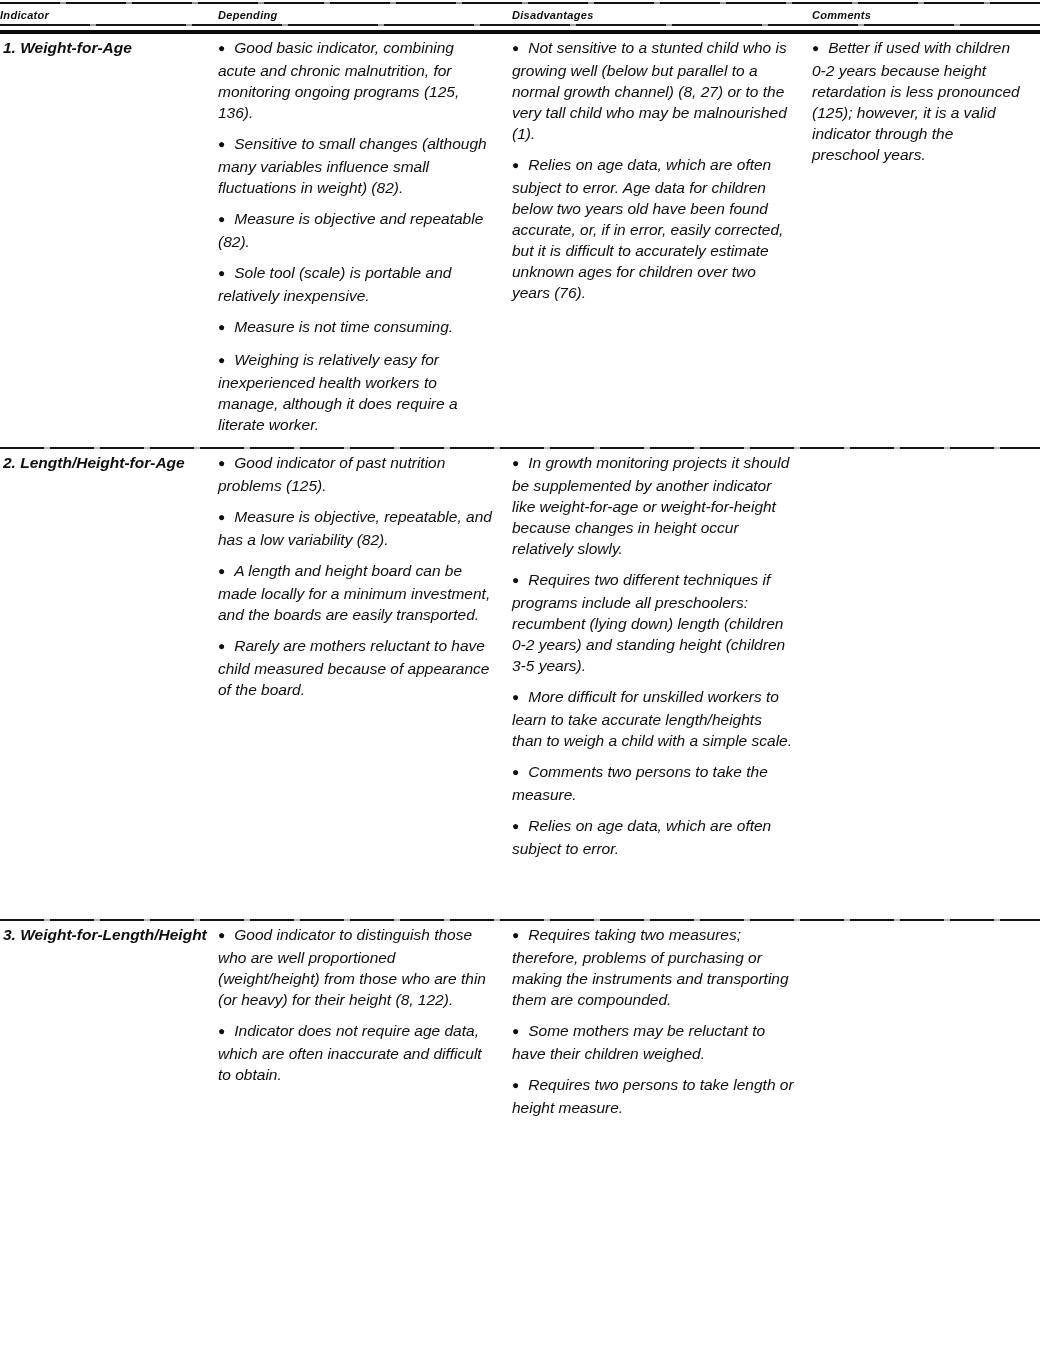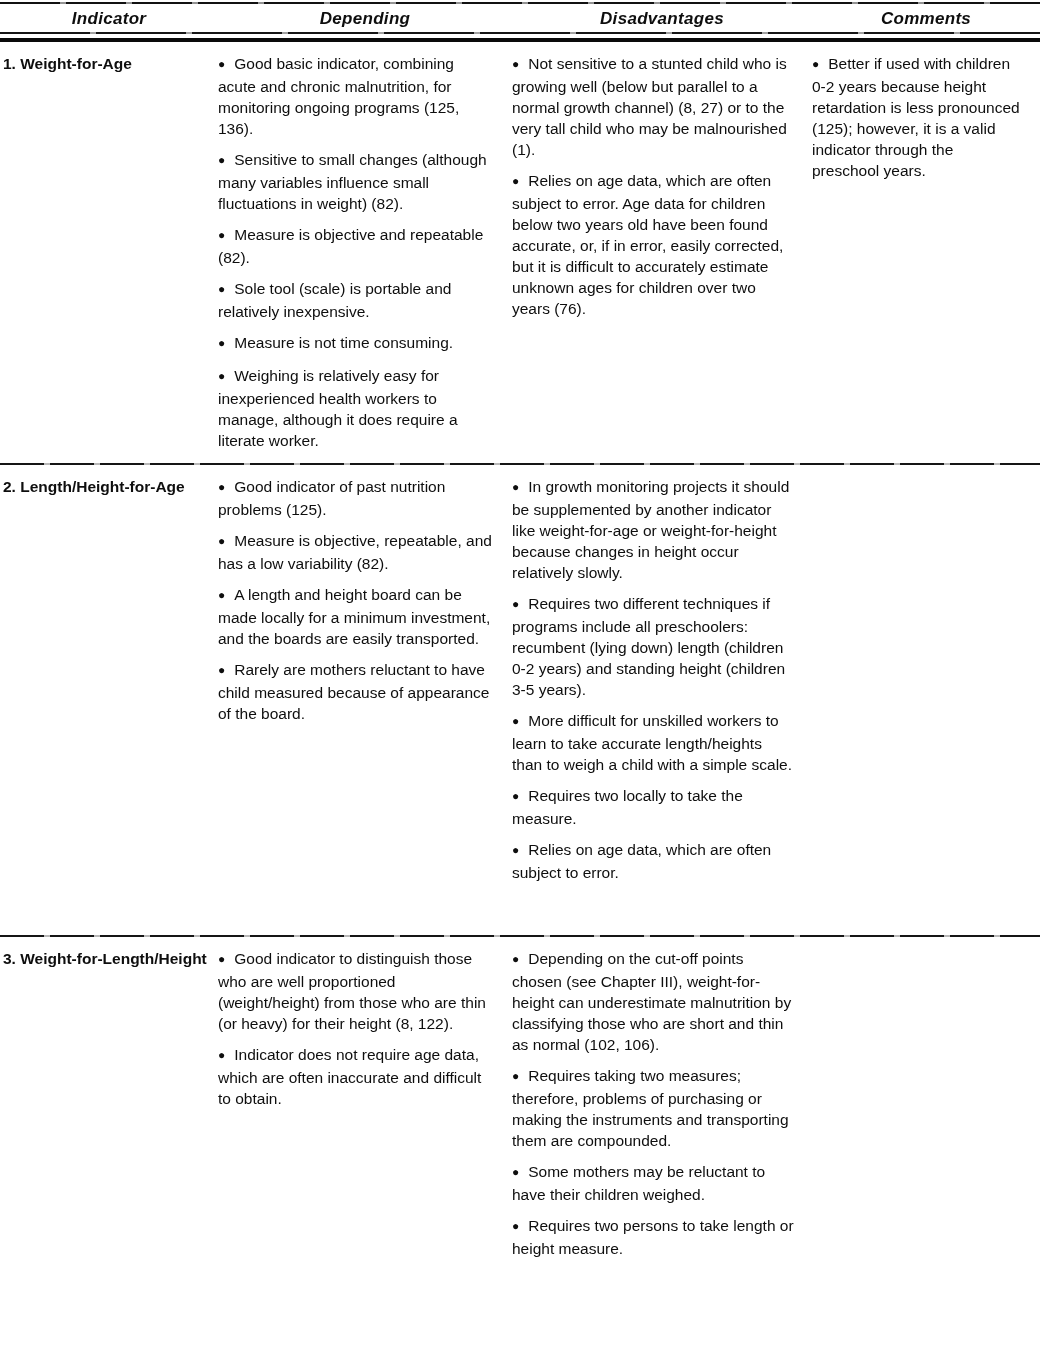--- a/index.html
+++ b/index.html
@@ -25,42 +25,43 @@
   .top-rule {
     height: 2px;
     background: repeating-linear-gradient(90deg, #111 0 60px, rgba(17,17,17,.45) 60px 66px);
     margin: 1px 0 2px 0;
   }
   .grid {
     display: grid;
     grid-template-columns: 218px 294px 300px 228px;
   }
   .thead .hcell {
-    text-align: center;
+    text-align: left;
     font-style: italic;
     font-weight: 700;
-    font-size: 17px;
+    font-size: 11px;
     letter-spacing: 0.3px;
     padding-top: 3px;
     padding-bottom: 2px;
   }
   .rule-thin {
     height: 2px;
     background: repeating-linear-gradient(90deg, #161616 0 90px, rgba(22,22,22,.4) 90px 96px);
     margin-top: 1px;
   }
   .rule-thick {
     height: 4px;
     background: #0a0a0a;
     margin-top: 4px;
   }
   .row {
-    padding-top: 11px;
+    padding-top: 3px;
     box-sizing: border-box;
     align-items: start;
+    font-style: italic;
   }
   .row-1 { min-height: 383px; }
   .row-2 { min-height: 468px; }
   .row-3 { min-height: 442px; }
   .cell {
     box-sizing: border-box;
     font-size: 15.5px;
     line-height: 21px;
     padding-right: 16px;
   }
@@ -135,36 +136,35 @@
         <div class="cell advantages-cell">
           <div class="bullet-item"><span class="bullet-glyph">●</span><span>Good indicator of past nutrition problems (125).</span></div>
           <div class="bullet-item"><span class="bullet-glyph">●</span><span>Measure is objective, repeatable, and has a low variability (82).</span></div>
           <div class="bullet-item"><span class="bullet-glyph">●</span><span>A length and height board can be made locally for a minimum investment, and the boards are easily transported.</span></div>
           <div class="bullet-item"><span class="bullet-glyph">●</span><span>Rarely are mothers reluctant to have child measured because of appearance of the board.</span></div>
         </div>
         <div class="cell disadvantages-cell">
           <div class="bullet-item"><span class="bullet-glyph">●</span><span>In growth monitoring projects it should be supplemented by another indicator like weight-for-age or weight-for-height because changes in height occur relatively slowly.</span></div>
           <div class="bullet-item"><span class="bullet-glyph">●</span><span>Requires two different techniques if programs include all preschoolers: recumbent (lying down) length (children 0-2 years) and standing height (children 3-5 years).</span></div>
           <div class="bullet-item"><span class="bullet-glyph">●</span><span>More difficult for unskilled workers to learn to take accurate length/heights than to weigh a child with a simple scale.</span></div>
-          <div class="bullet-item"><span class="bullet-glyph">●</span><span>Requires two locally to take the measure.</span></div>
+          <div class="bullet-item"><span class="bullet-glyph">●</span><span>Comments two persons to take the measure.</span></div>
           <div class="bullet-item"><span class="bullet-glyph">●</span><span>Relies on age data, which are often subject to error.</span></div>
         </div>
         <div class="cell comments-cell"></div>
       </div>
       <div class="row-sep"></div>
       <div class="grid row row-3">
         <div class="cell indicator-cell">
           <span class="ind-text">3. Weight-for-Length/Height</span>
         </div>
         <div class="cell advantages-cell">
           <div class="bullet-item"><span class="bullet-glyph">●</span><span>Good indicator to distinguish those who are well proportioned (weight/height) from those who are thin (or heavy) for their height (8, 122).</span></div>
           <div class="bullet-item"><span class="bullet-glyph">●</span><span>Indicator does not require age data, which are often inaccurate and difficult to obtain.</span></div>
         </div>
         <div class="cell disadvantages-cell">
-          <div class="bullet-item"><span class="bullet-glyph">●</span><span>Depending on the cut-off points chosen (see Chapter III), weight-for-height can underestimate malnutrition by classifying those who are short and thin as normal (102, 106).</span></div>
           <div class="bullet-item"><span class="bullet-glyph">●</span><span>Requires taking two measures; therefore, problems of purchasing or making the instruments and transporting them are compounded.</span></div>
           <div class="bullet-item"><span class="bullet-glyph">●</span><span>Some mothers may be reluctant to have their children weighed.</span></div>
           <div class="bullet-item"><span class="bullet-glyph">●</span><span>Requires two persons to take length or height measure.</span></div>
         </div>
         <div class="cell comments-cell"></div>
       </div>
     </div>
 
 </div>
 

